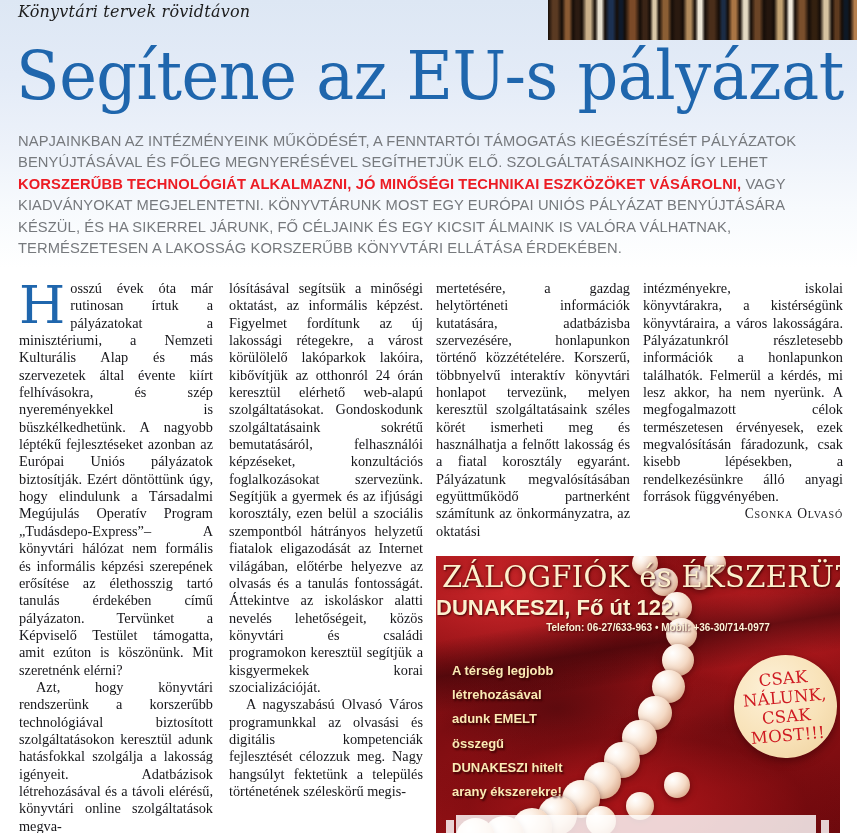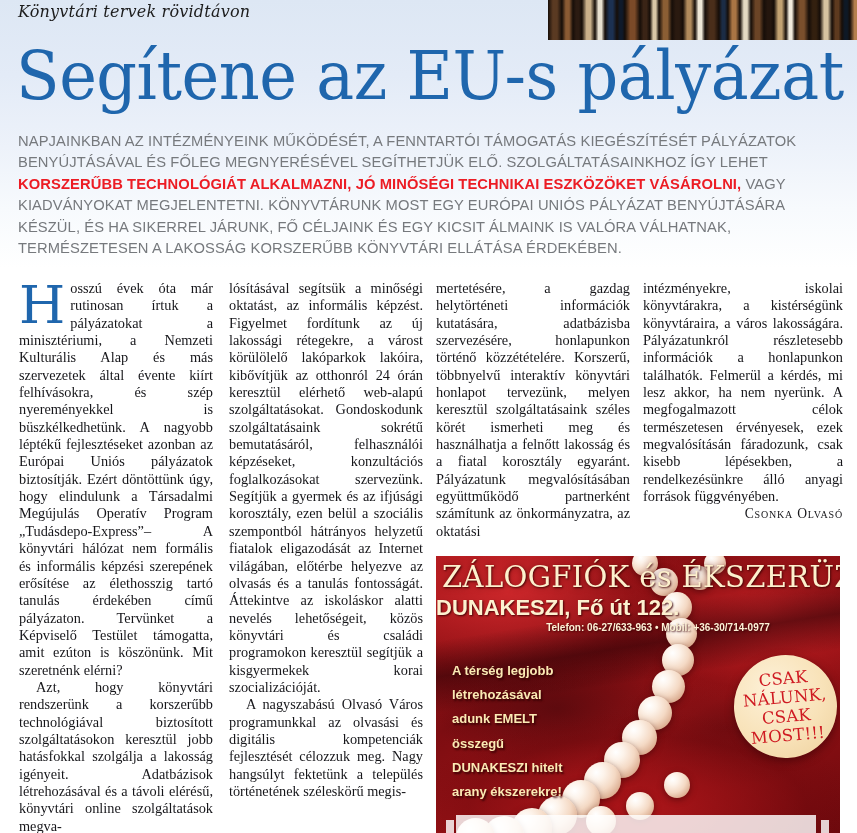--- a/index.html
+++ b/index.html
@@ -275,21 +275,21 @@
 <div class="kicker">Könyvtári tervek rövidtávon</div>
 
 <div class="headline">Segítene az EU-s pályázat</div>
 
 <div class="lead"><span>Napjainkban az intézményeink működését, a fenntartói támogatás kiegészítését pályázatok benyújtásával és főleg megnyerésével segíthetjük elő. Szolgáltatásainkhoz így lehet </span><span class="hl">korszerűbb technológiát alkalmazni, jó minőségi technikai eszközöket vásárolni,</span><span> vagy kiadványokat megjelentetni. Könyvtárunk most egy Európai Uniós pályázat benyújtására készül, és ha sikerrel járunk, fő céljaink és egy kicsit álmaink is valóra válhatnak, természetesen a lakosság korszerűbb könyvtári ellátása érdekében.</span></div>
 
 <div class="cols">
 
   <div class="col col-1">
     <p class="first"><span class="dropcap">H</span><span>osszú évek óta már rutinosan írtuk a pályázatokat a minisztériumi, a Nemzeti Kulturális Alap és más szervezetek által évente kiírt felhívásokra, és szép nyereményekkel is büszkélkedhetünk. A nagyobb léptékű fejlesztéseket azonban az Európai Uniós pályázatok biztosítják. Ezért döntöttünk úgy, hogy elindulunk a Társadalmi Megújulás Operatív Program „Tudásdepo-Express”– A könyvtári hálózat nem formális és informális képzési szerepének erősítése az élethosszig tartó tanulás érdekében című pályázaton. Tervünket a Képviselő Testület támogatta, amit ezúton is köszönünk. Mit szeretnénk elérni?</span></p>
-    <p><span>Azt, hogy könyvtári rendszerünk a korszerűbb technológiával biztosított szolgáltatásokon keresztül jobb hatásfokkal szolgálja a lakosság igényeit. Adatbázisok létrehozásával és a távoli elérésű, könyvtári online szolgáltatások megva-</span></p>
+    <p><span>Azt, hogy könyvtári rendszerünk a korszerűbb technológiával biztosított szolgáltatásokon keresztül adunk hatásfokkal szolgálja a lakosság igényeit. Adatbázisok létrehozásával és a távoli elérésű, könyvtári online szolgáltatások megva-</span></p>
   </div>
 
   <div class="col col-2">
     <p class="first"><span>lósításával segítsük a minőségi oktatást, az informális képzést. Figyelmet fordítunk az új lakossági rétegekre, a várost körülölelő lakóparkok lakóira, kibővítjük az otthonról 24 órán keresztül elérhető web-alapú szolgáltatásokat. Gondoskodunk szolgáltatásaink sokrétű bemutatásáról, felhasználói képzéseket, konzultációs foglalkozásokat szervezünk. Segítjük a gyermek és az ifjúsági korosztály, ezen belül a szociális szempontból hátrányos helyzetű fiatalok eligazodását az Internet világában, előtérbe helyezve az olvasás és a tanulás fontosságát. Áttekintve az iskoláskor alatti nevelés lehetőségeit, közös könyvtári és családi programokon keresztül segítjük a kisgyermekek korai szocializációját.</span></p>
     <p><span>A nagyszabású Olvasó Város programunkkal az olvasási és digitális kompetenciák fejlesztését célozzuk meg. Nagy hangsúlyt fektetünk a település történetének széleskörű megis-</span></p>
   </div>
 
   <div class="col col-3">
     <p class="first"><span>mertetésére, a gazdag helytörténeti információk kutatására, adatbázisba szervezésére, honlapunkon történő közzétételére. Korszerű, többnyelvű interaktív könyvtári honlapot tervezünk, melyen keresztül szolgáltatásaink széles körét ismerheti meg és használhatja a felnőtt lakosság és a fiatal korosztály egyaránt. Pályázatunk megvalósításában együttműködő partnerként számítunk az önkormányzatra, az oktatási</span></p>
   </div>

